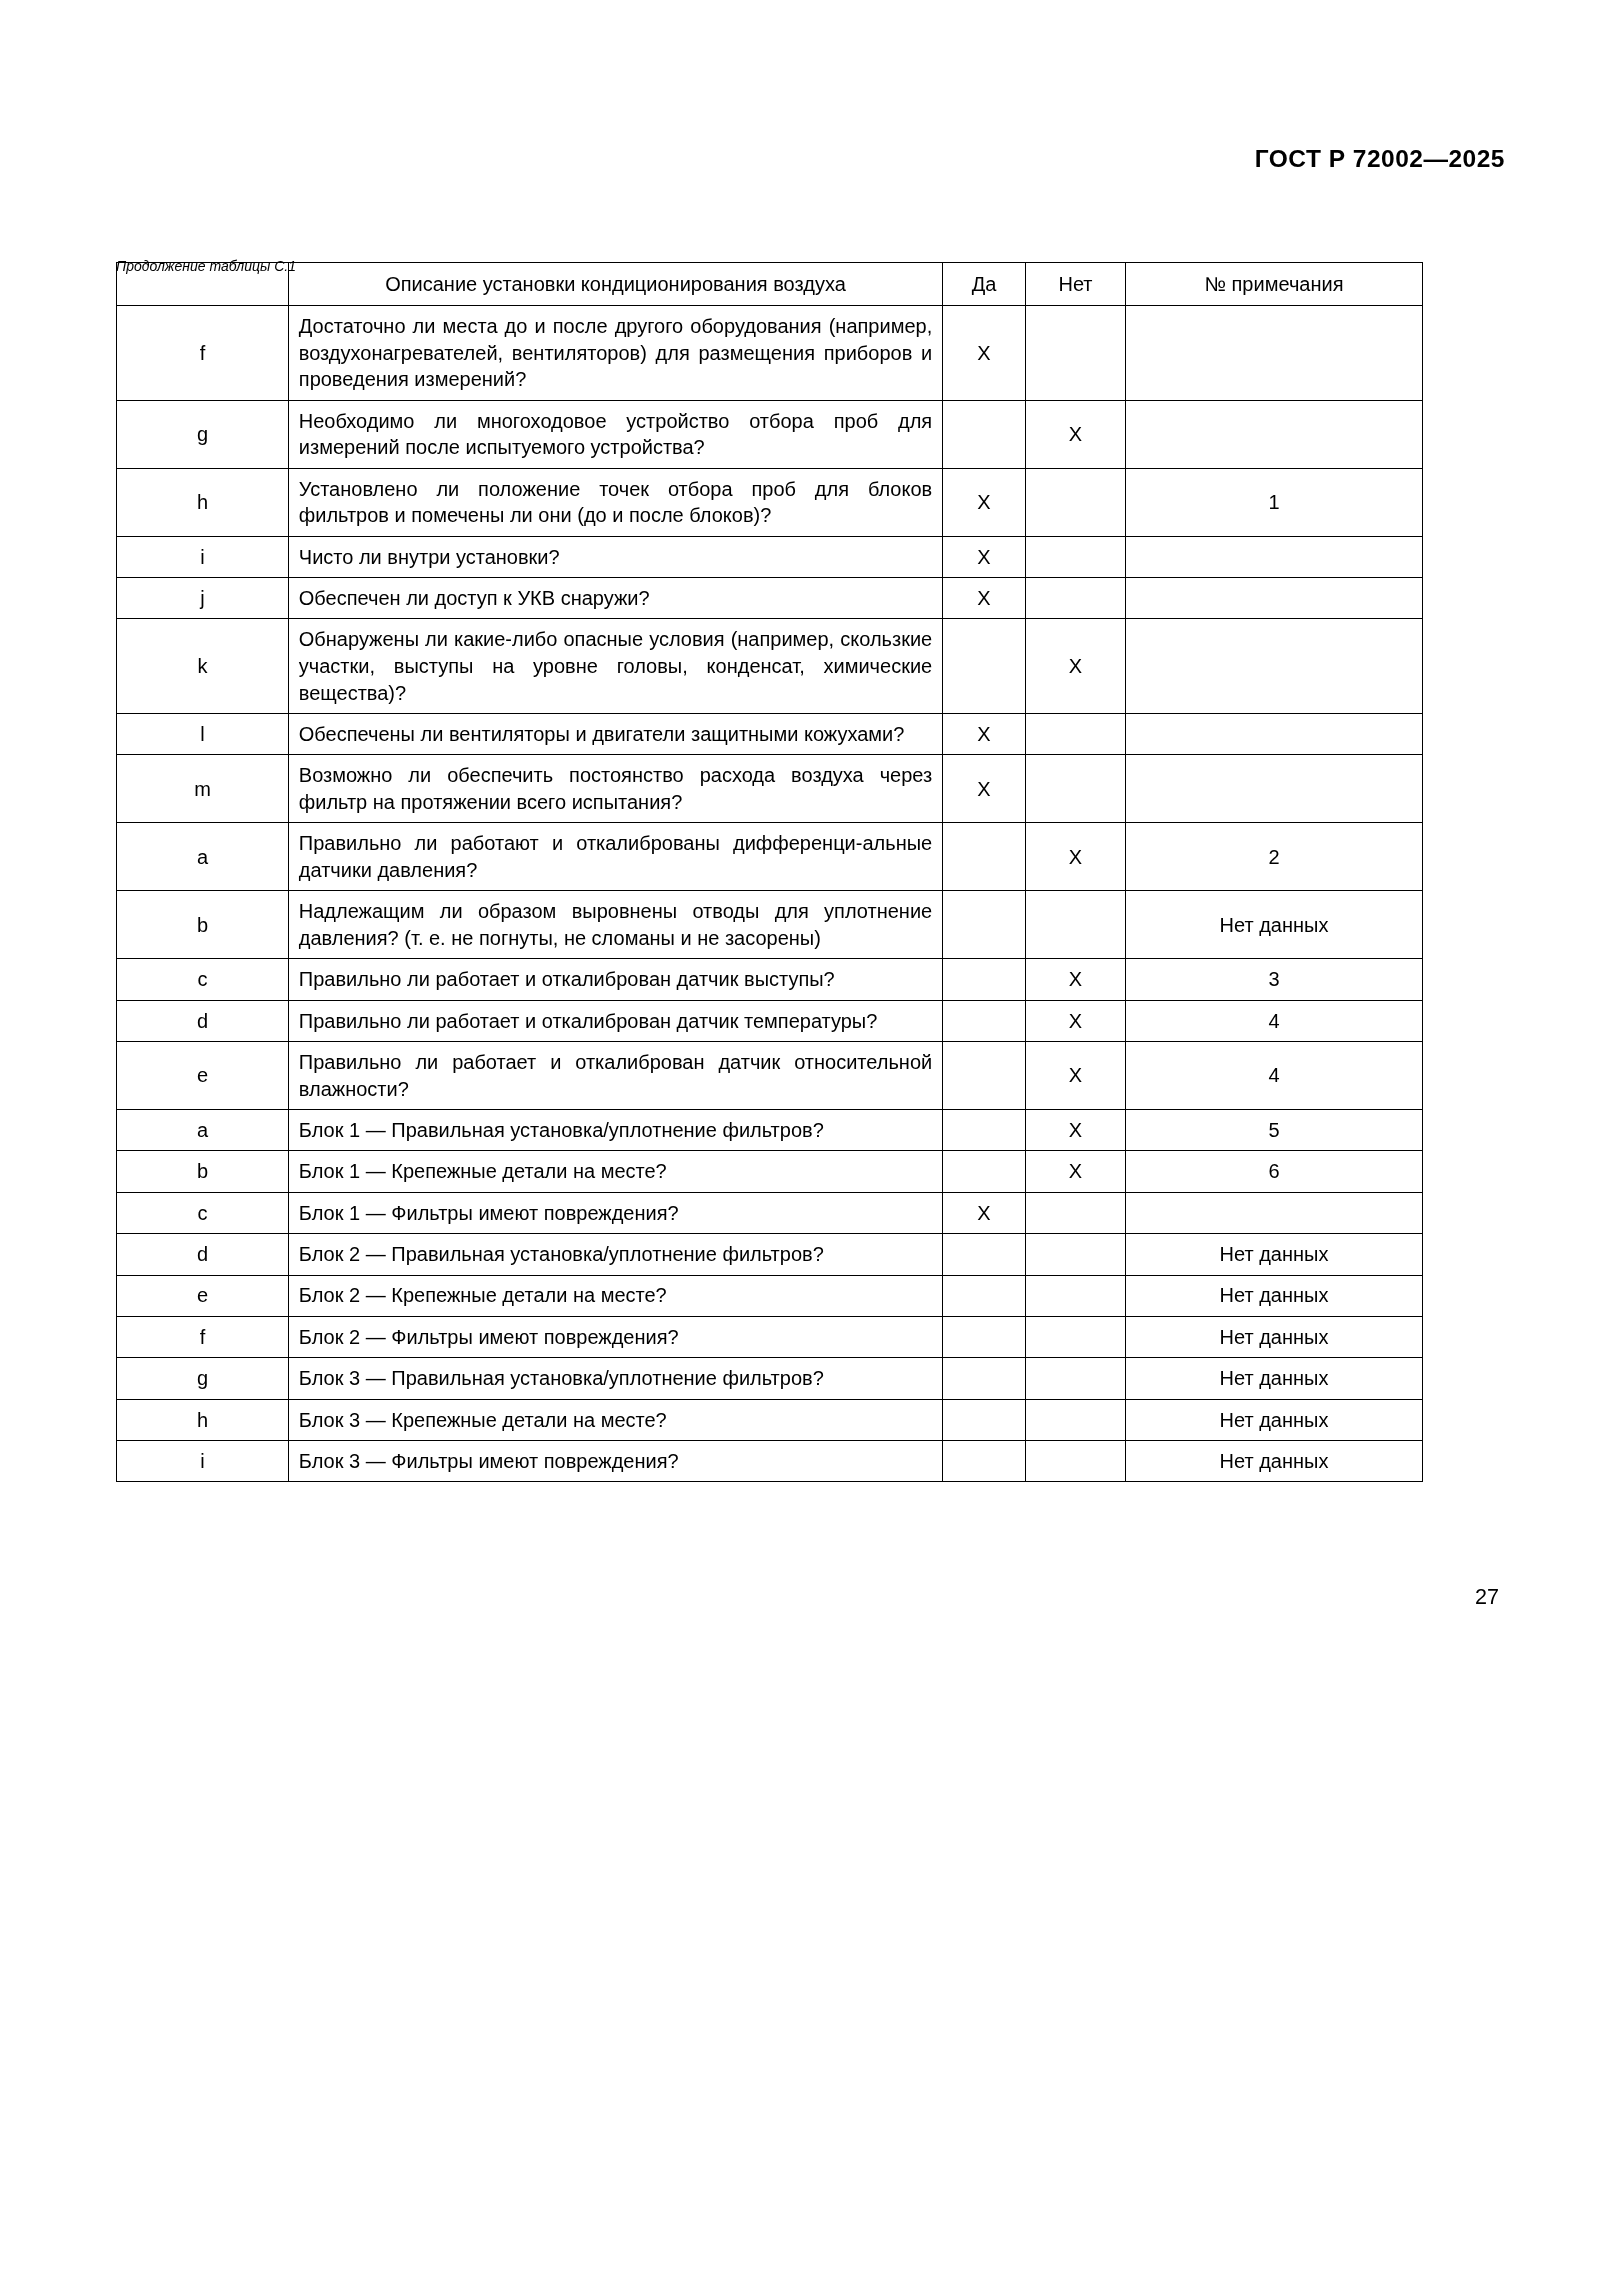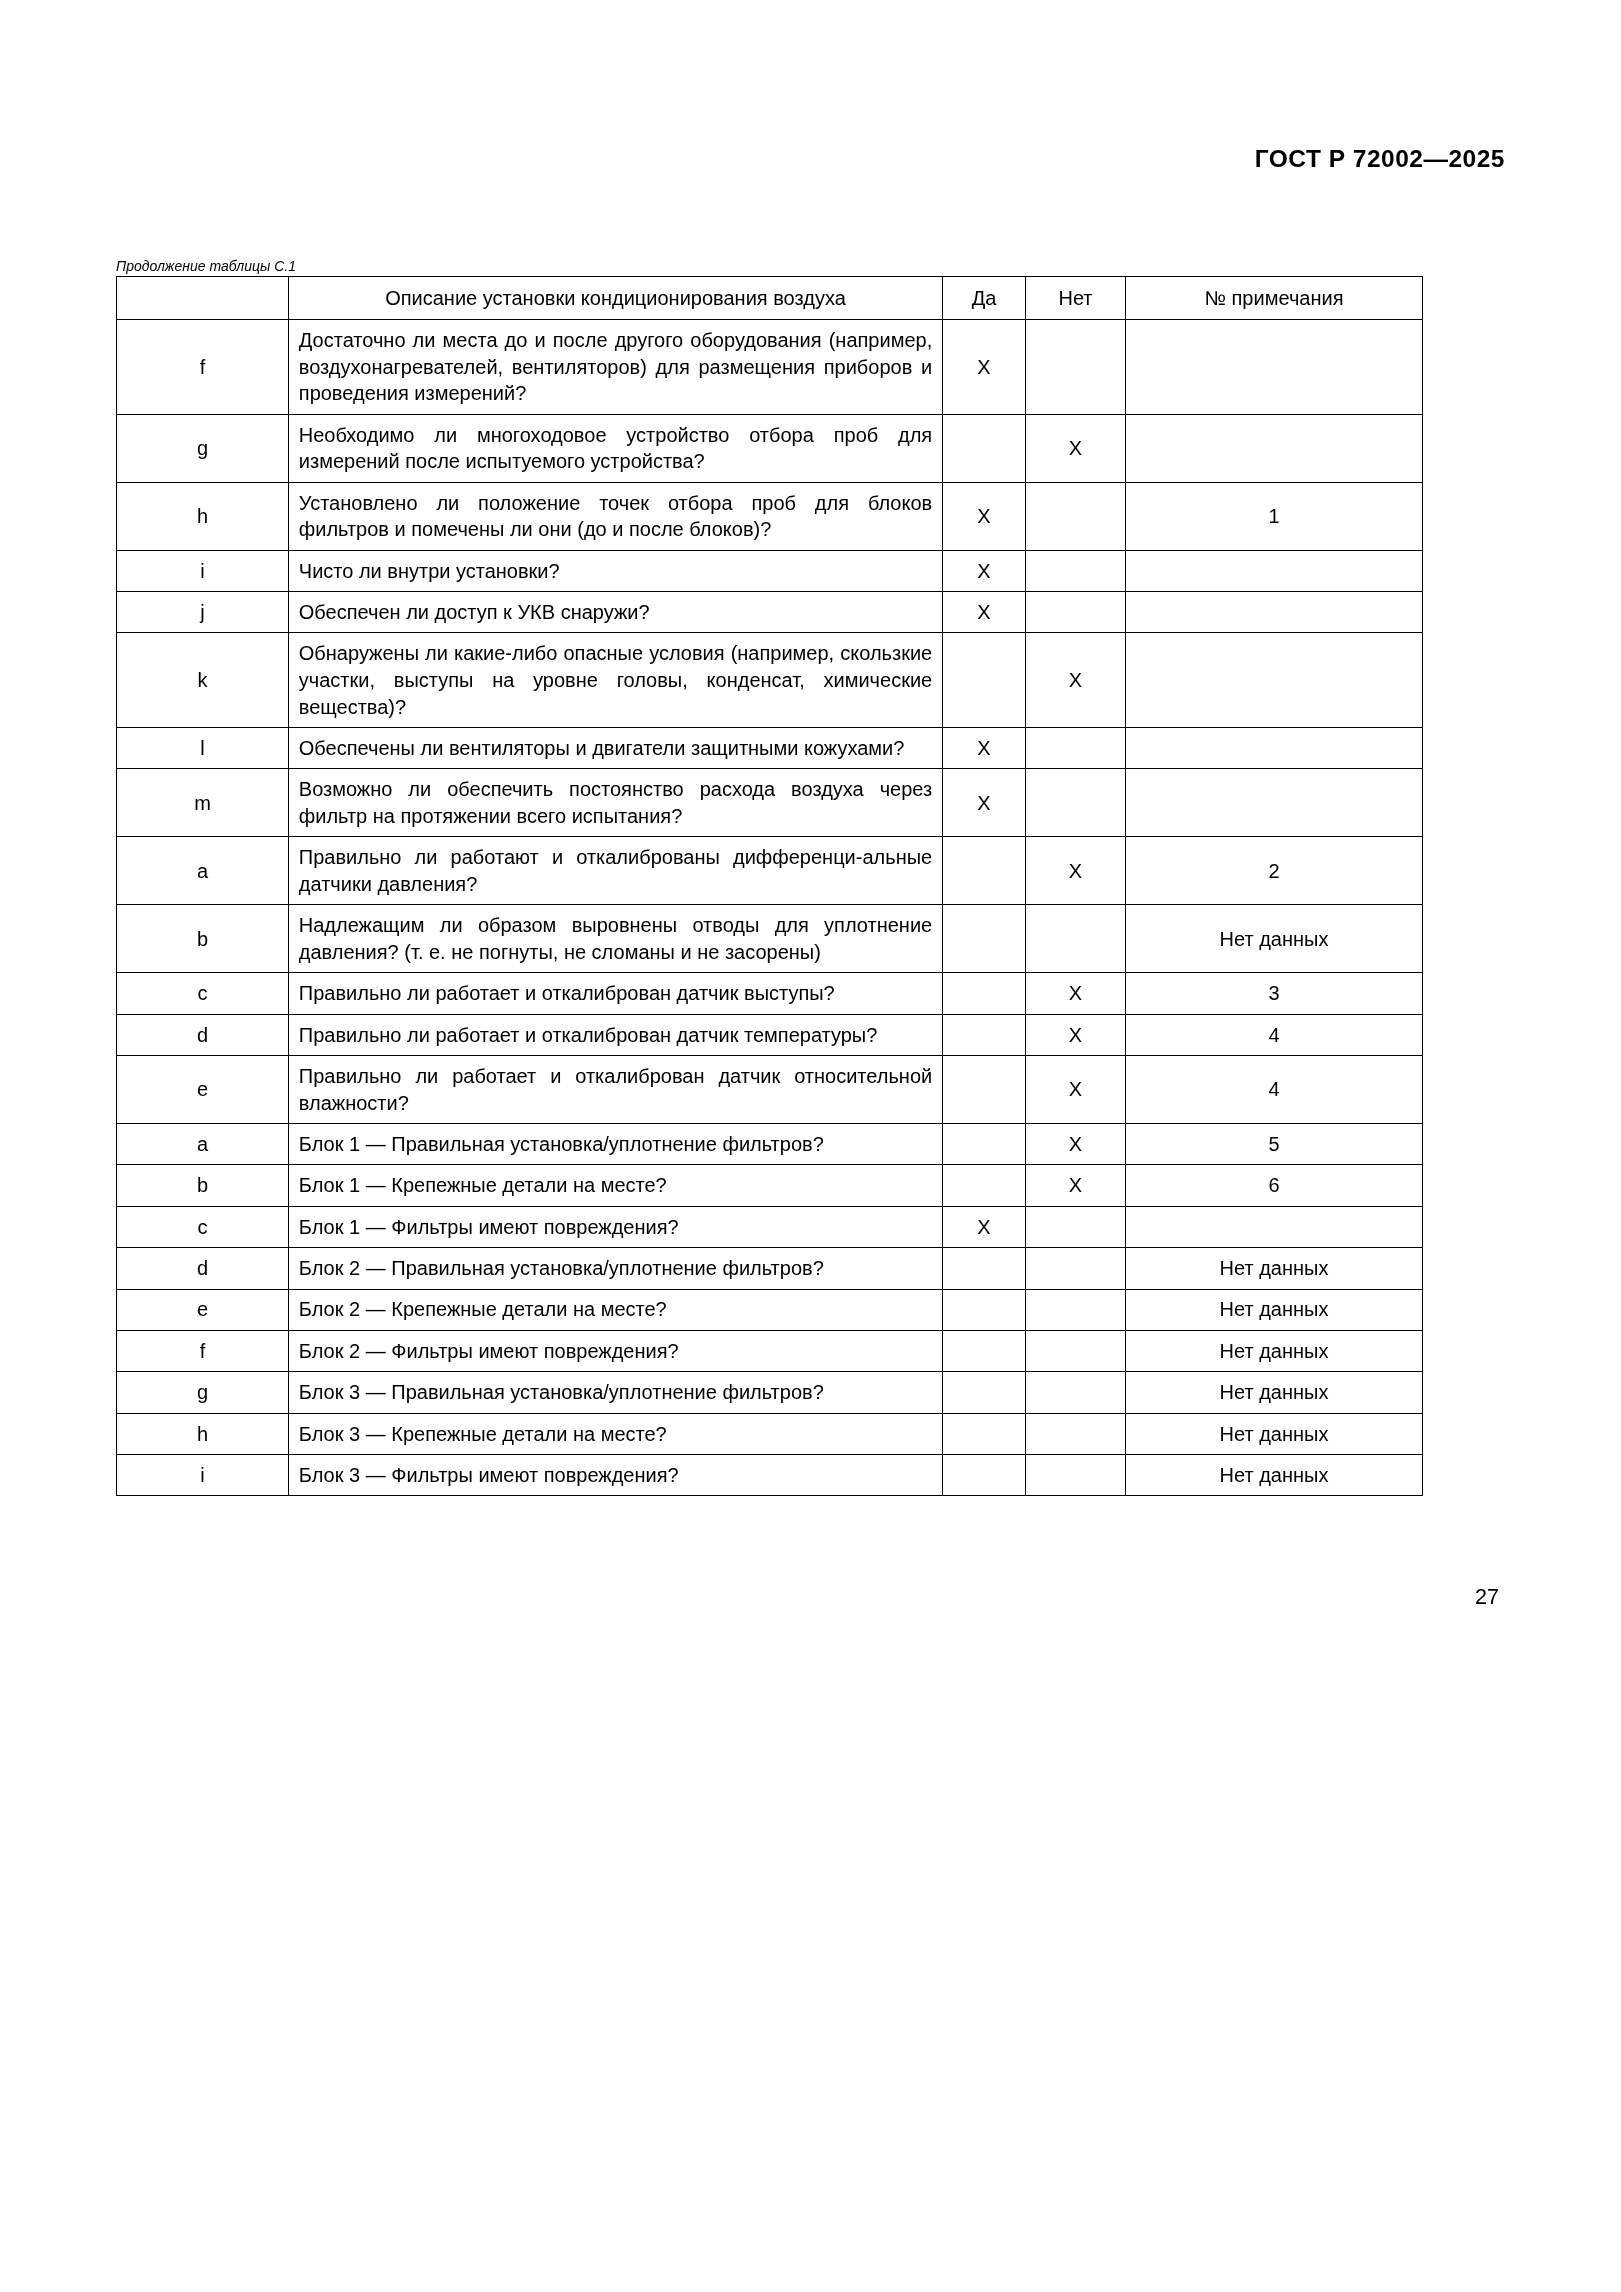--- a/index.html
+++ b/index.html
@@ -32,21 +32,21 @@
   .caption {
     position: absolute;
     top: 218px;
     left: 116px;
     font-size: 14px;
     font-style: italic;
     margin-top: 40px;
   }
   .table-wrap {
     position: absolute;
-    top: 276px;
+    top: 262px;
     left: 116px;
     width: 1306px;
   }
   table.c1 {
     border-collapse: collapse;
     width: 1306px;
     table-layout: fixed;
   }
   table.c1 td {
     border: 1px solid #000000;

